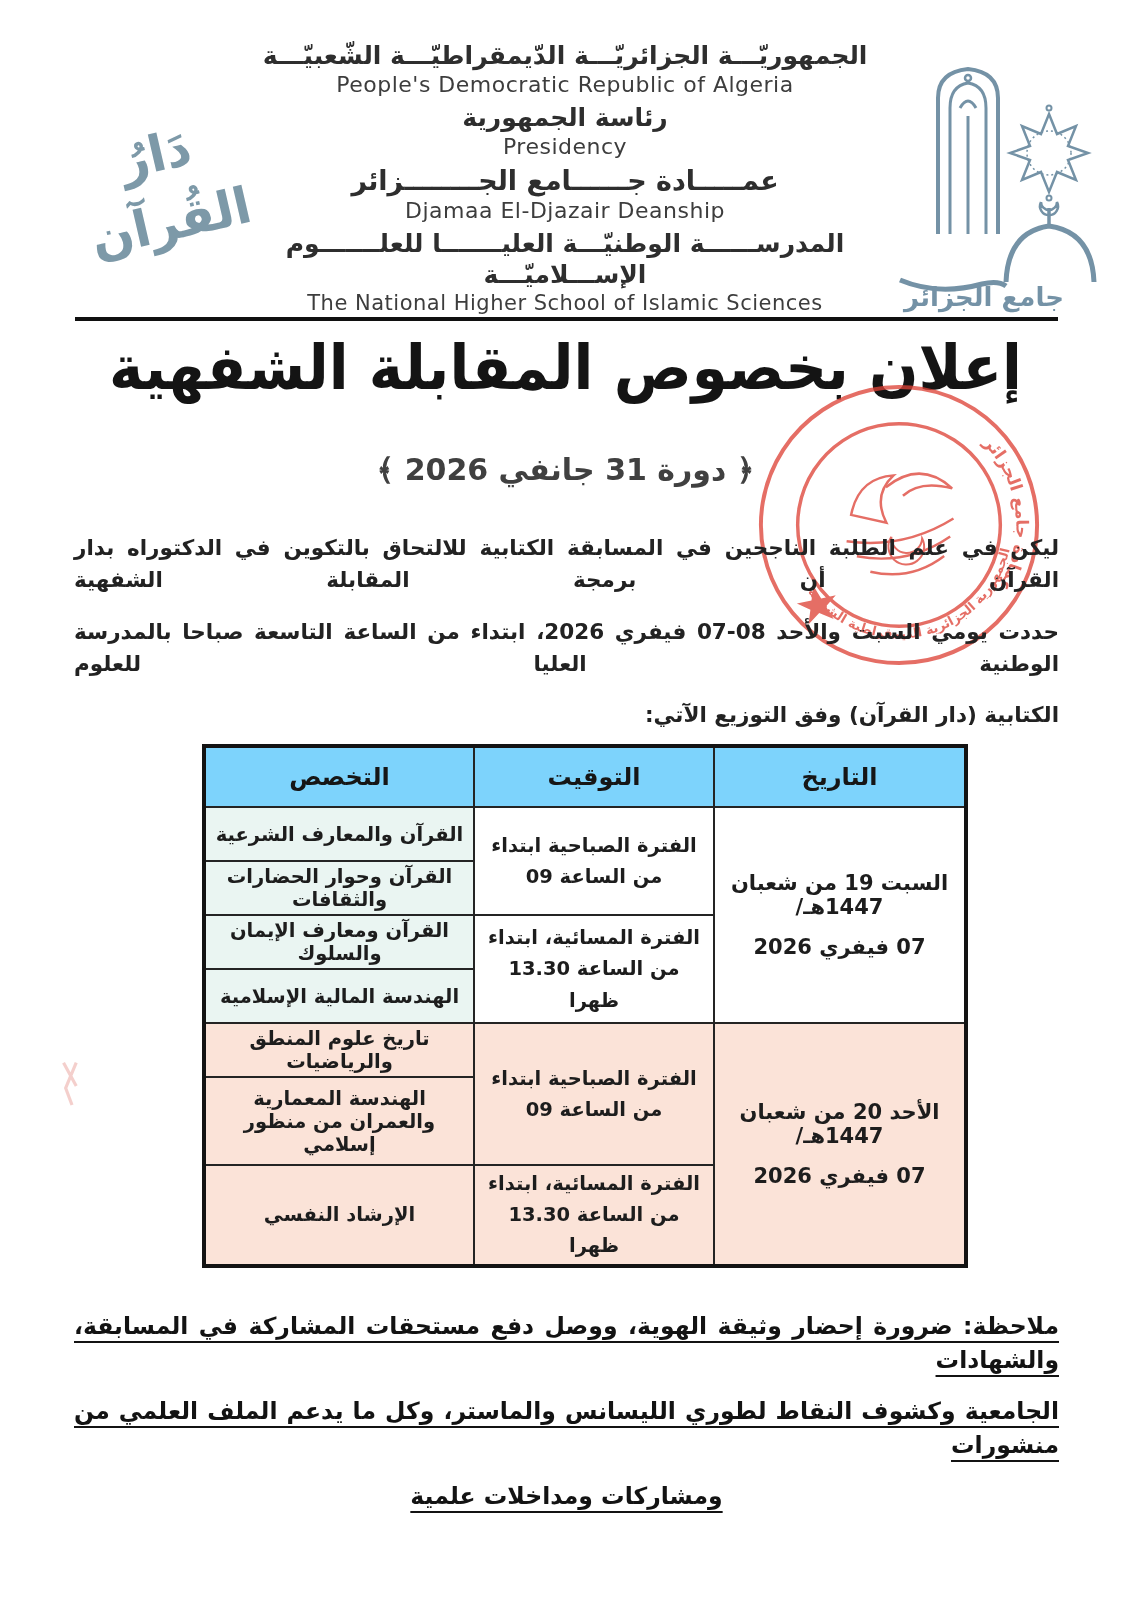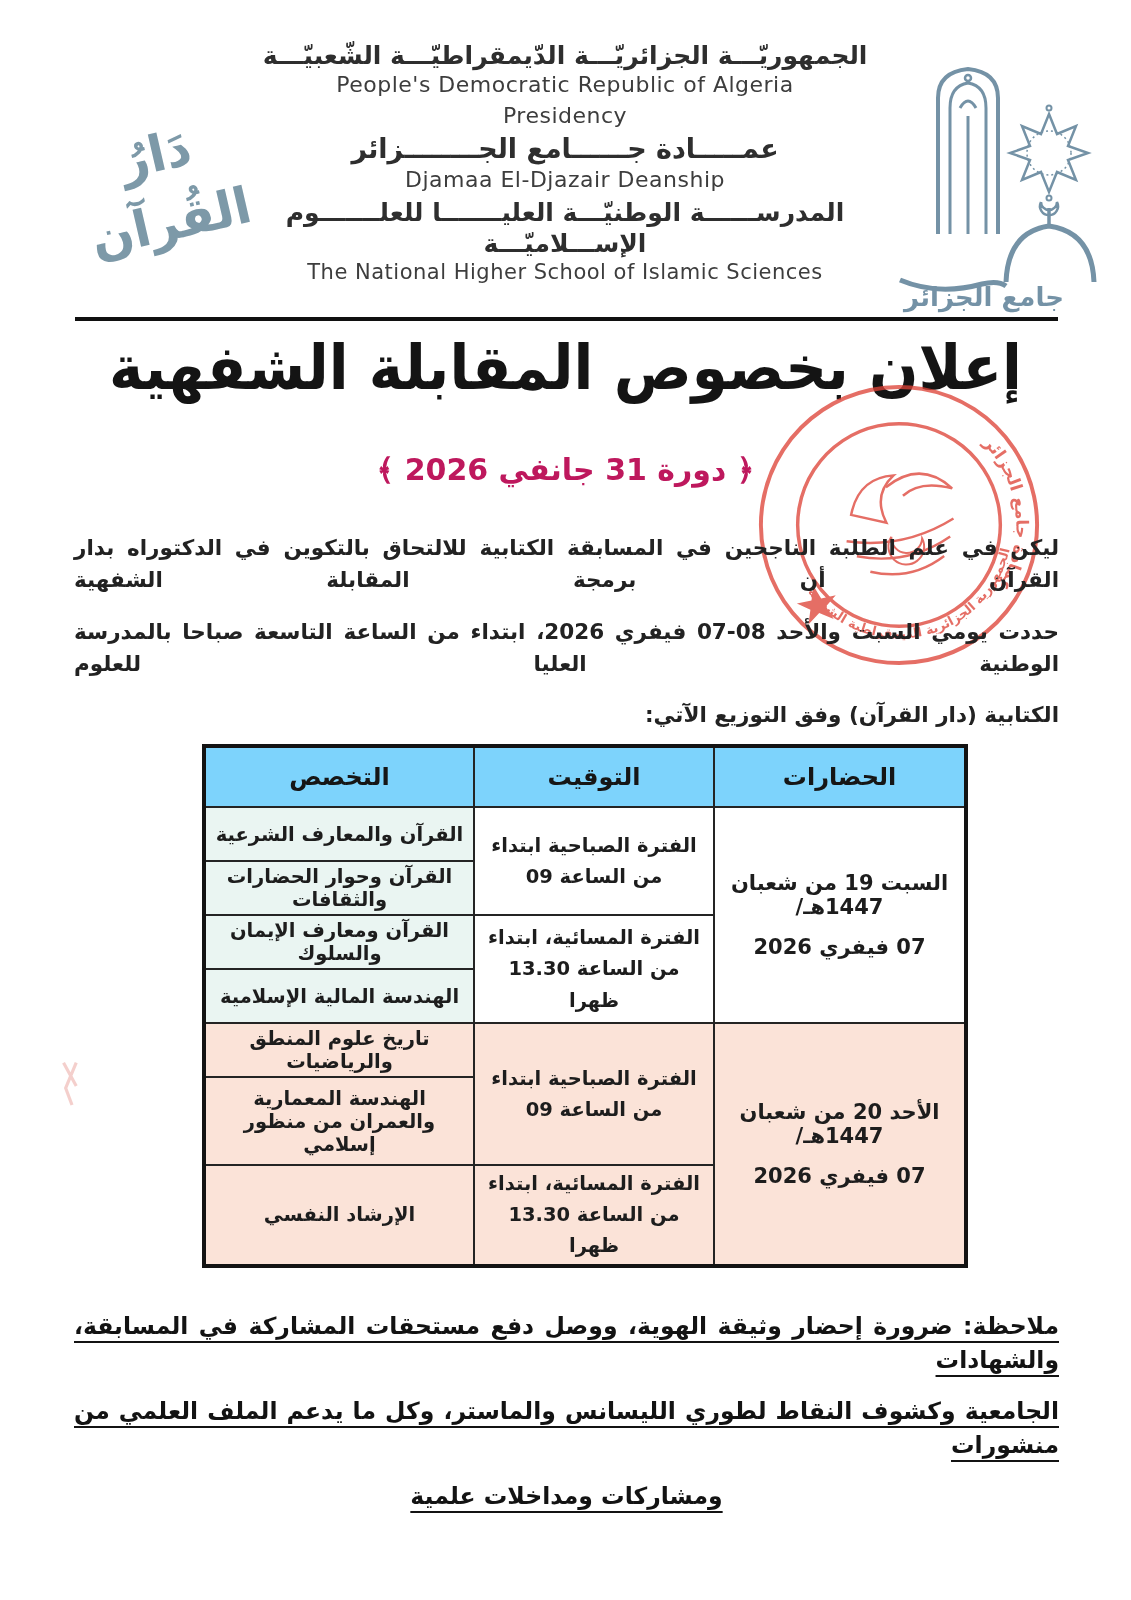--- a/index.html
+++ b/index.html
@@ -22,21 +22,21 @@
   .logo-mosque{position:absolute; left:886px; top:56px; width:212px; height:258px;}
   .divider{position:absolute; left:75px; top:317px; width:983px; height:4px; background:#101010;}
   
   .title{
     position:absolute; left:0; top:334px; width:100%; text-align:center;
     direction:rtl; font-size:58px; font-weight:bold; color:#141414; letter-spacing:-1px;
     transform:scaleY(1.06);
   }
   .subtitle{
     position:absolute; left:0; top:452px; width:100%; text-align:center;
-    direction:rtl; font-size:30px; font-weight:bold; color:#be185d;
+    direction:rtl; font-size:30px; font-weight:bold; color:#404040;
   }
   
   .stamp{position:absolute; left:750px; top:376px; width:298px; height:298px; opacity:.76; transform:rotate(-12deg); pointer-events:none;}
   .red-mark{position:absolute; left:40px; top:1050px; width:64px; height:74px; opacity:.28;}
   
   .body-text{position:absolute; left:74px; top:524px; width:985px; direction:rtl; font-weight:bold; font-size:21.5px; color:#222;}
   .body-line{margin-bottom:19px; text-align:justify; text-align-last:justify; line-height:1.5;margin-top:8px;}
   .body-line.last{text-align:right; text-align-last:right;}
   
   .schedule{position:absolute; left:206px; top:744px; width:762px; direction:rtl;}
@@ -61,20 +61,21 @@
   .note div.center{text-align:right; text-align-last:center;}
 </style>
 </head>
 <body>
 
 <div class="page">
 
   <div class="hdr">
     <div class="ar">الجمهوريّـــة الجزائريّـــة الدّيمقراطيّـــة الشّعبيّـــة</div>
     <div class="en">People's Democratic Republic of Algeria</div>
+    <div class="ar">رئاسة الجمهورية</div>
     <div class="en">Presidency</div>
     <div class="ar big">عمـــــادة جــــــامع الجــــــــزائر</div>
     <div class="en">Djamaa El-Djazair Deanship</div>
     <div class="ar">المدرســــــة الوطنيّـــة العليـــــــا للعلـــــــوم الإســـلاميّـــة</div>
     <div class="en small">The National Higher School of Islamic Sciences</div>
   </div>
 
   <div class="logo-dar">
     <span>دَارُ القُرآن</span>
   </div>
@@ -153,21 +154,21 @@
 
   <div class="schedule">
     <table>
       <colgroup>
           <col style="width:252px">
           <col style="width:240px">
           <col style="width:270px">
         </colgroup>
       <tbody>
           <tr>
-        <th>الحضارات</th>
+        <th>التاريخ</th>
         <th>التوقيت</th>
         <th>التخصص</th>
       </tr>
 
       <tr class="sat">
         <td class="date" rowspan="4">
           <div class="date-l1">السبت 19 من شعبان 1447هـ/</div>
           <div>07 فيفري 2026</div>
         </td>
         <td class="time" rowspan="2">الفترة الصباحية ابتداء من الساعة 09</td>

